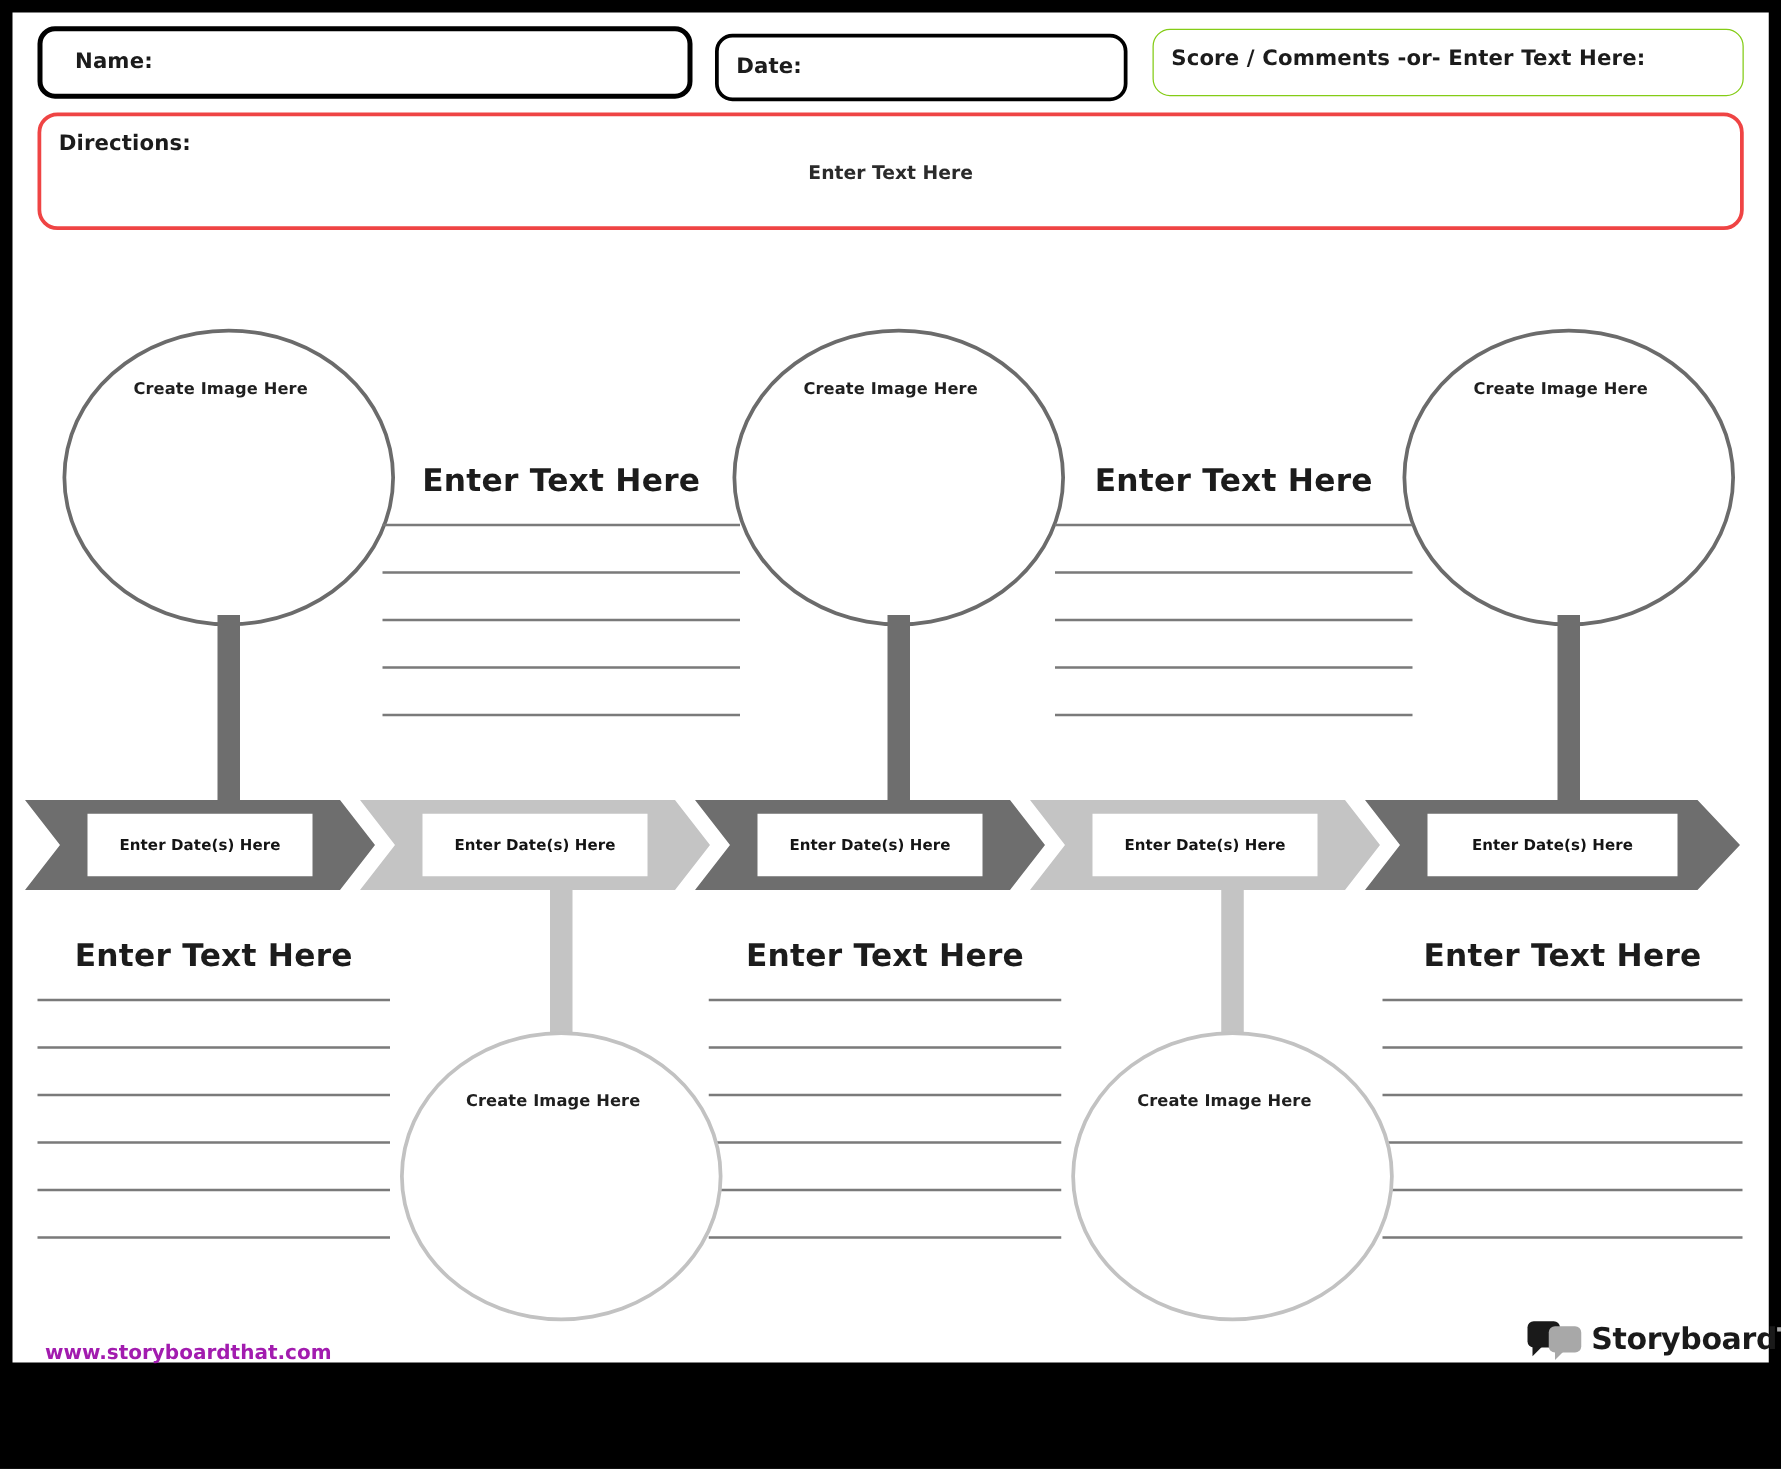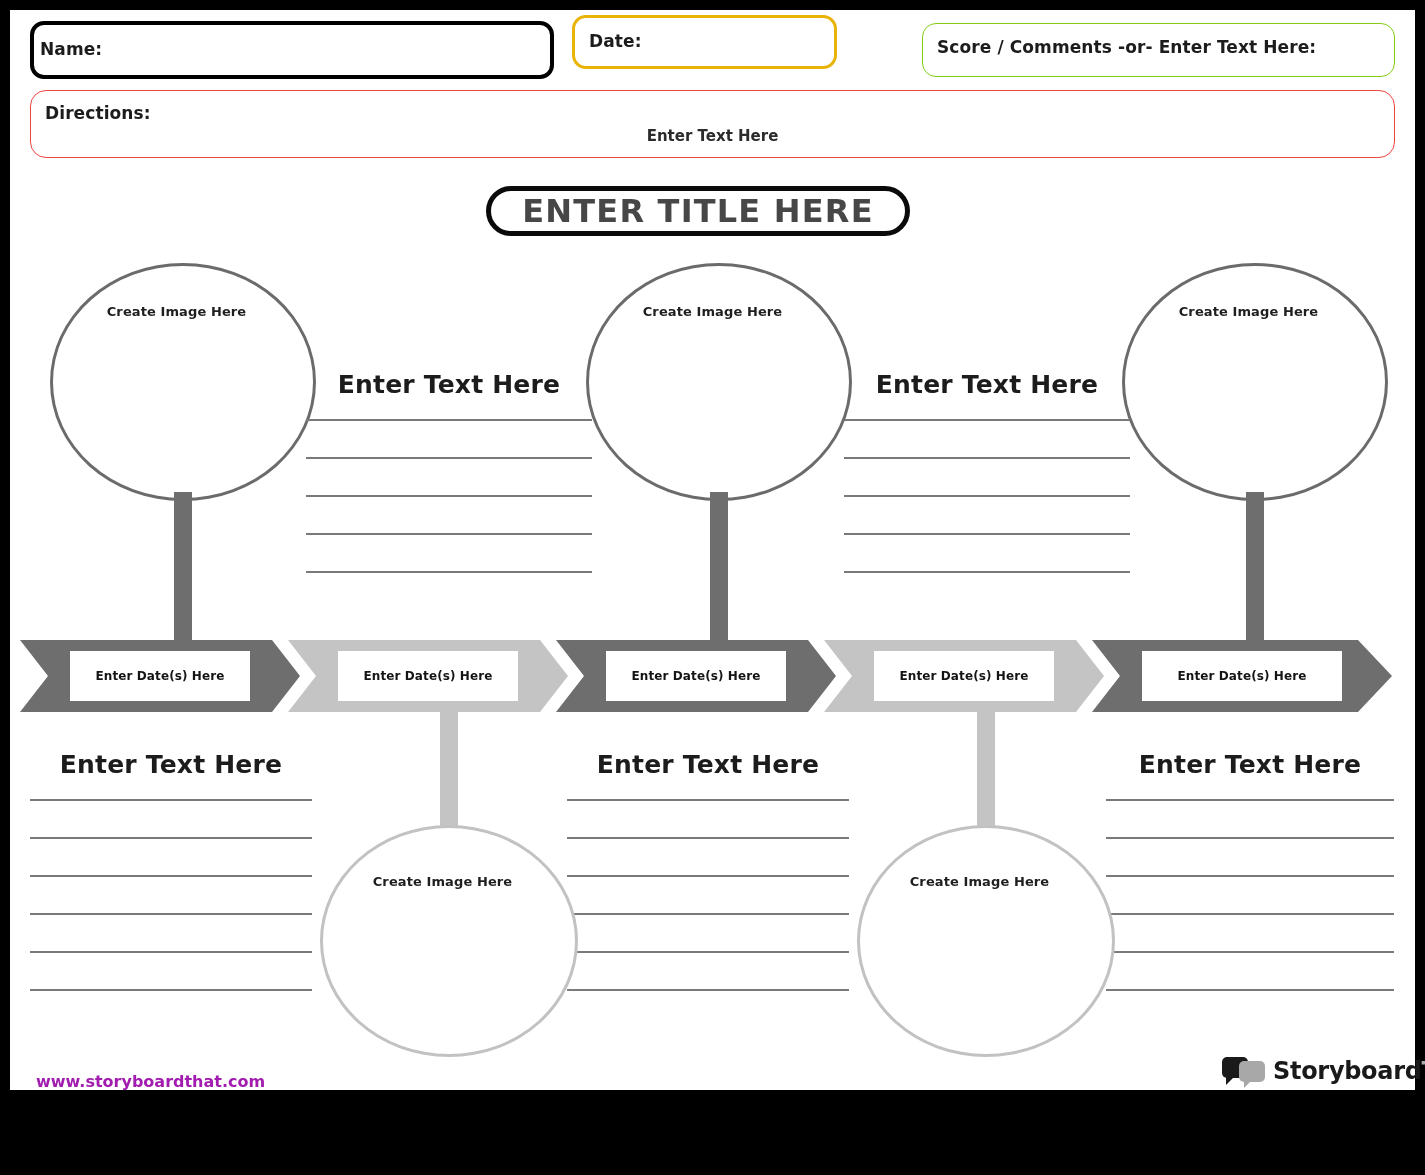--- a/index.html
+++ b/index.html
@@ -39,38 +39,38 @@
     font-weight: bold;
     color: #1c1c1c;
     letter-spacing: .1px;
     white-space: nowrap;
   }
 
   #field-name {
     left: 20px; top: 11px;
     width: 524px; height: 58px;
     border: 4px solid #000000;
-    padding: 14px 0 0 6px;
+    padding: 14px 0 0 26px;
   }
   #field-date {
-    left: 562px; top: 5px;
-    width: 265px; height: 54px;
-    border: 3px solid #eab308;
+    left: 562px; top: 17px;
+    width: 330px; height: 54px;
+    border: 3px solid #000000;
     padding: 13px 0 0 14px;
   }
   #field-score {
     left: 912px; top: 13px;
     width: 473px; height: 54px;
     border: 1px solid #84cc16;
     padding: 13px 0 0 14px;
   }
   #field-directions {
     left: 20px; top: 80px;
-    width: 1365px; height: 68px;
-    border: 1px solid #ef4444;
+    width: 1365px; height: 94px;
+    border: 3px solid #ef4444;
     border-radius: 16px;
     padding: 12px 0 0 14px;
     display: block;
   }
   #directions-placeholder {
     position: absolute;
     left: 0; right: 0;
     top: 36px;
     text-align: center;
     font-size: 15px;
@@ -276,23 +276,20 @@
 
   <div class="hdr-field" id="field-score">
     <span class="hdr-label">Score / Comments -or- Enter Text Here:</span>
   </div>
 
   <div class="hdr-field" id="field-directions">
     <span class="hdr-label">Directions:</span>
     <div id="directions-placeholder">Enter Text Here</div>
   </div>
 
-  <div id="title-pill">
-    <span id="title-text">ENTER TITLE HERE</span>
-  </div>
 
   <div class="circle circle-top" id="circle-top-1">
     <div class="circle-label">Create Image Here</div>
   </div>
   <div class="circle circle-top" id="circle-top-2">
     <div class="circle-label">Create Image Here</div>
   </div>
   <div class="circle circle-top" id="circle-top-3">
     <div class="circle-label">Create Image Here</div>
   </div>

